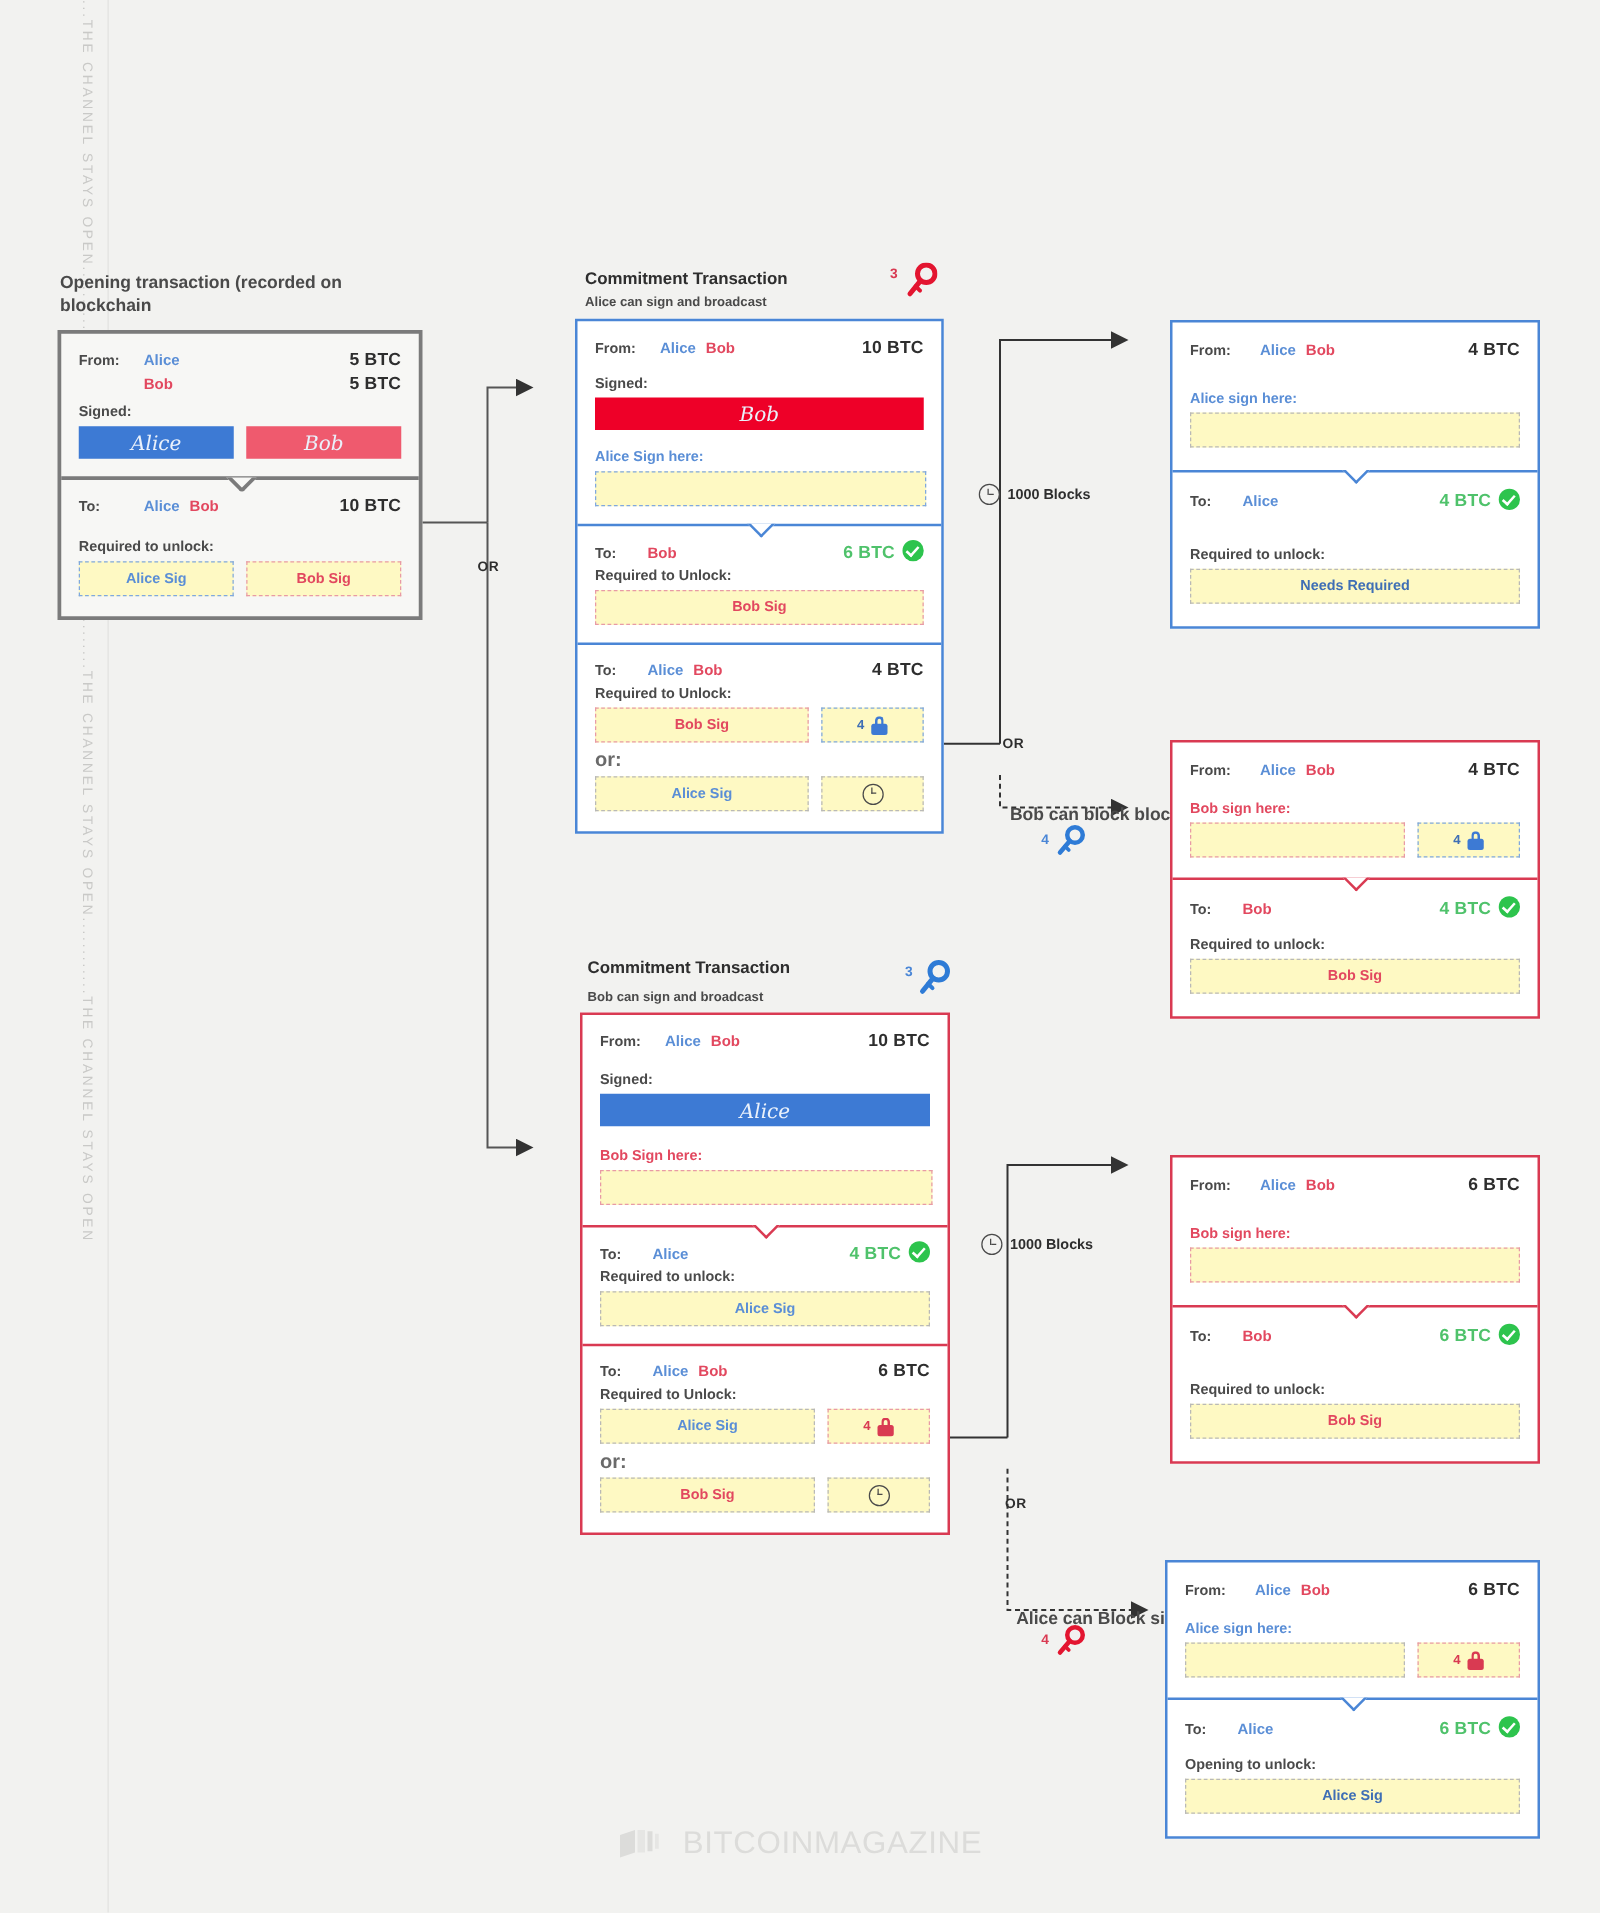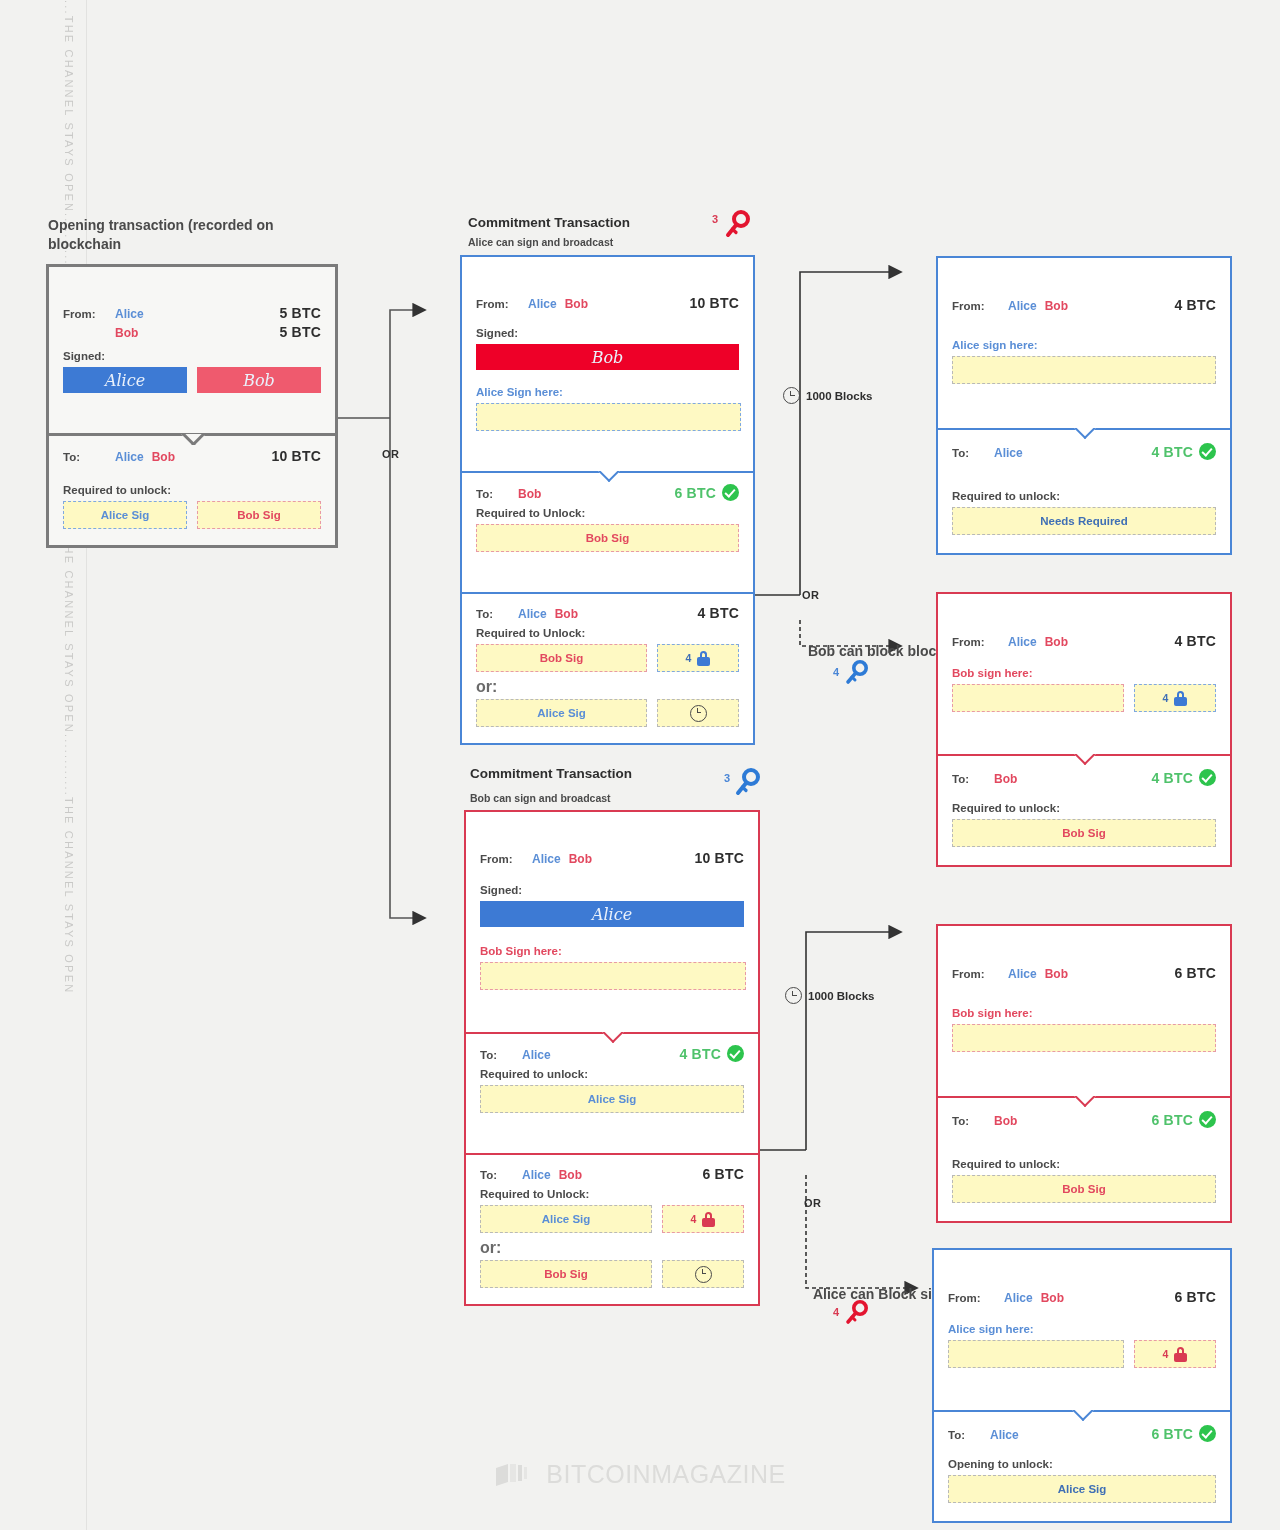--- a/index.html
+++ b/index.html
@@ -35,21 +35,21 @@
     position:absolute;left:0;top:100px;width:1280px;text-align:center;
     font-size:31px;color:#6d6d6d;font-weight:400;letter-spacing:.2px;
   }
 
   
   .card{position:absolute;background:#fff;box-sizing:border-box;}
   .card.blue{border:2px solid #4a86d6;}
   .card.red{border:2px solid #d93a52;}
   .card.grey{border:3px solid #7b7b7b;background:#f7f7f5;}
 
-  .pane{position:relative;box-sizing:border-box;padding:10px 14px;margin-top:26px;}
+  .pane{position:relative;box-sizing:border-box;padding:10px 14px;}
   .divider-blue{border-top:2px solid #4a86d6;}
   .divider-red{border-top:2px solid #d93a52;}
   .divider-grey{border-top:3px solid #7b7b7b;}
 
   
   .notch{position:absolute;left:50%;top:-2px;margin-left:-13px;width:26px;height:11px;overflow:hidden;}
   .notch:before{
     content:"";position:absolute;left:0;top:-13px;width:18px;height:18px;
     background:#fff;transform:rotate(45deg);transform-origin:50% 50%;
     left:4px;

